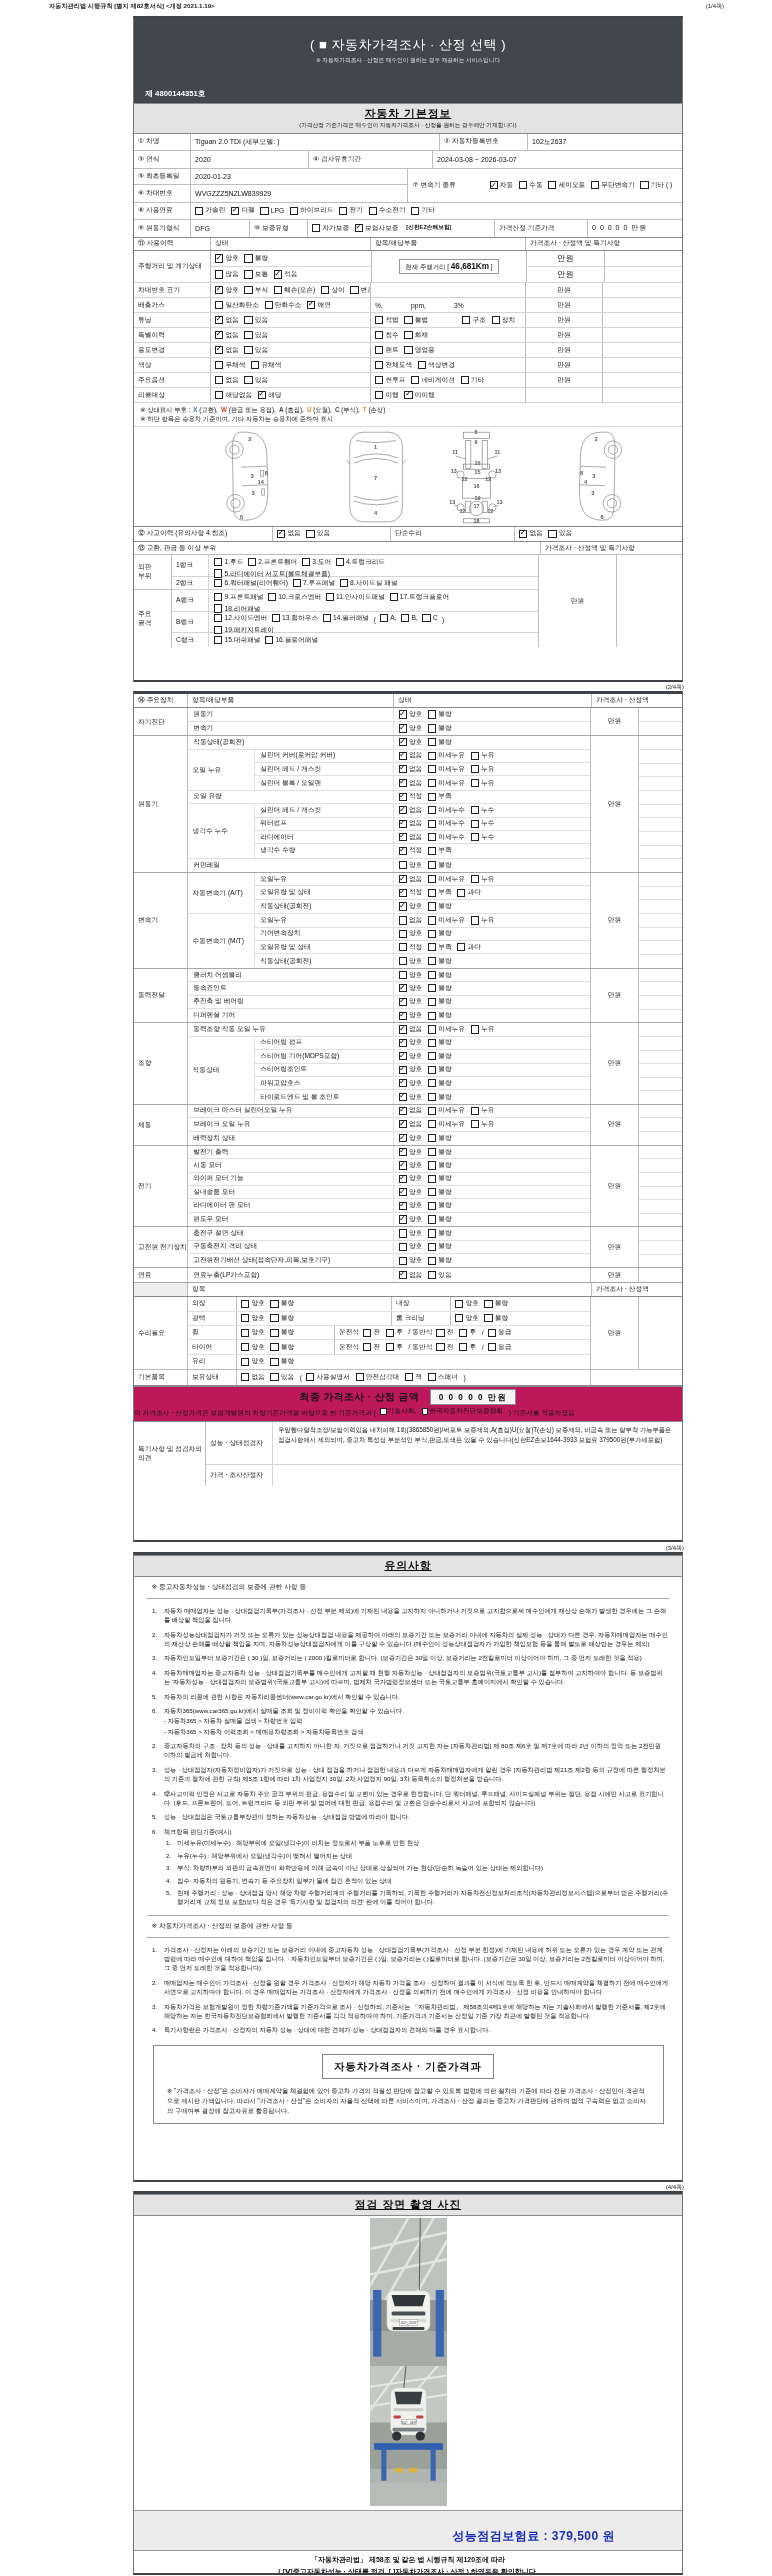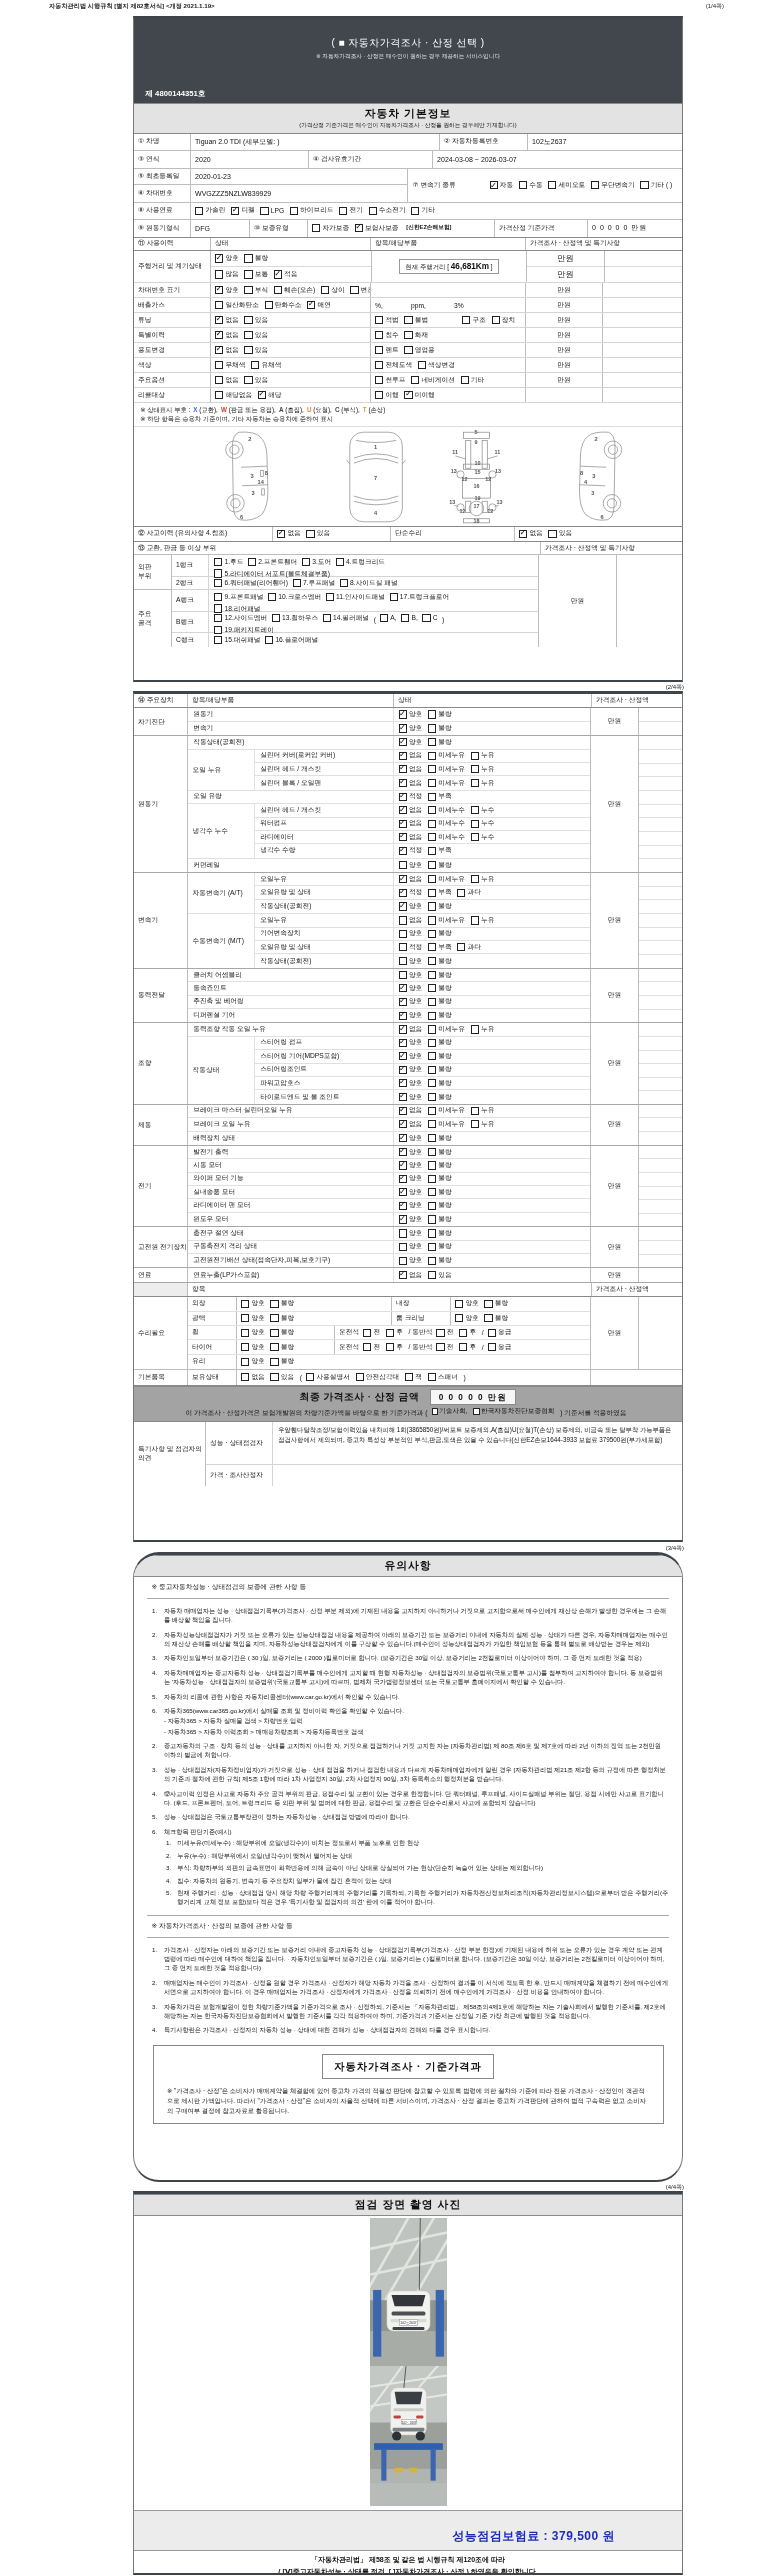--- a/index.html
+++ b/index.html
@@ -6,26 +6,26 @@
     font-family:"Liberation Sans","DejaVu Sans",sans-serif;color:#111;position:relative;}
   .abs{position:absolute;}
   .reg-note{top:2.1px;left:49px;font-size:6.2px;font-weight:bold;color:#222;}
   .marker{font-size:6px;color:#222;right:89px;}
   .marker.m1{right:49px;top:2.1px;}
   .page{position:absolute;left:133px;width:550px;background:#fff;box-sizing:border-box;
     border:0.5px solid #777;border-top:3.1px solid #3f444a;border-bottom:2.6px solid #3f444a;}
   
   .doc-header{background:#42474d;color:#fff;height:84px;box-sizing:border-box;position:relative;text-align:center;padding-top:13.4px;}
   .doc-header .t{font-size:16px;font-weight:bold;letter-spacing:1px;}
-  .doc-header .s{font-size:10px;margin-top:4.6px;letter-spacing:0.5px;}
+  .doc-header .s{font-size:13px;margin-top:4.6px;letter-spacing:0.5px;}
   .doc-header .n{font-size:5.7px;margin-top:2.6px;color:#e8e8e8;}
   .doc-no{position:absolute;left:11.3px;bottom:3.6px;font-size:7.7px;font-weight:bold;}
   
   .band{background:#e3e3e3;border-top:0.5px solid #8a8a8a;border-bottom:0.5px solid #8a8a8a;text-align:center;padding:3.1px 0 2.6px;}
-  .band .bt{font-size:10.8px;font-weight:bold;letter-spacing:1px;margin:0;}
+  .band .bt{font-size:10.8px;font-weight:bold;letter-spacing:1px;margin:0;text-decoration:underline;}
   .band .bs{font-size:5.7px;margin-top:1.5px;}
   
   .frow{display:flex;box-sizing:border-box;}
   .cell{display:flex;align-items:center;padding:0 4.1px;box-sizing:border-box;font-size:6.7px;overflow:hidden;white-space:nowrap;}
   .br{border-right:0.5px solid #bdbdbd;}
   .lab{font-size:6.7px;}
   .val{font-size:7px;}
   .cb{display:inline-block;width:6.2px;height:6.2px;border:1px solid #222;background:#fff;margin-right:2.1px;position:relative;flex:none;}
   .cb.on:after{content:"✓";position:absolute;left:-0.5px;top:-3.6px;font-size:8.2px;font-weight:bold;color:#111;}
   .opt{display:inline-flex;align-items:center;margin-right:5.7px;font-size:6.7px;white-space:nowrap;}
@@ -75,21 +75,21 @@
   .dsubrows{flex:1;display:flex;flex-direction:column;}
   .ditem{width:206px;display:flex;align-items:center;padding-left:5.2px;border-right:0.5px solid #e0e0e0;font-size:6.7px;box-sizing:border-box;}
   .ditem.insub{width:139px;}
   .dstate{flex:1;display:flex;align-items:center;padding-left:4.6px;}
   .dprice{width:47px;border-left:0.5px solid #bdbdbd;display:flex;align-items:center;justify-content:center;font-size:6.7px;}
   .dnotes{width:43px;border-left:0.5px solid #bdbdbd;display:flex;flex-direction:column;}
   .dnotes>div{flex:1;border-bottom:0.5px solid #e0e0e0;}
   .dnotes>div:last-child{border-bottom:none;}
   
   .erow{display:flex;height:14.4px;border-bottom:0.5px solid #e0e0e0;box-sizing:border-box;}
-  .final-band{background:#a3a3a3;border-top:0.5px solid #8a8a8a;border-bottom:0.5px solid #8a8a8a;text-align:center;padding:2.6px 0 3.1px;}
+  .final-band{background:#be185d;border-top:0.5px solid #8a8a8a;border-bottom:0.5px solid #8a8a8a;padding:2.6px 0 3.1px;}
   .final-line{display:flex;align-items:center;justify-content:center;gap:10.3px;}
   .final-line .fl{font-size:9.8px;font-weight:bold;letter-spacing:0.5px;}
   .final-line .fv{border:0.5px solid #8a8a8a;background:#f6f6f6;font-size:8.2px;font-weight:bold;padding:1.5px 8.2px;letter-spacing:1.5px;}
   .final-note{font-size:5.8px;margin-top:2.1px;}
   .final-note .cb{width:4.6px;height:4.6px;border-width:0.8px;margin-right:1px;vertical-align:-0.5px;}
   .op-left{width:72px;display:flex;align-items:center;padding-left:4.1px;border-right:0.5px solid #bdbdbd;font-size:6.7px;box-sizing:border-box;white-space:normal;line-height:1.3;}
   .op-sub{width:67px;display:flex;align-items:center;padding-left:4.1px;border-right:0.5px solid #d4d4d4;font-size:6.7px;box-sizing:border-box;white-space:normal;line-height:1.3;}
   .op-txt{flex:1;padding:3.1px 5.2px;font-size:6.3px;line-height:1.5;white-space:normal;display:block;}
   
   .nwrap{padding:0 13.4px;}
@@ -1705,21 +1705,21 @@
         <div class="op-txt">우앞휀다탈착조정/보험이력있음 내차피해 1회(3865850원)/써포트 보증제외,A(흠집)U(요철)T(손상) 보증제외, 비금속 또는 탈부착 가능부품은 점검사항에서 제외되며, 중고차 특성상 부분적인 부식,판금,도색은 있을 수 있습니다(신한EZ손보1644-3933 보험료 379500원(부가세포함)</div>
       </div>
       <div style="display:flex;height:20.6px;">
         <div class="op-sub">가격 · 조사산정자</div>
         <div class="op-txt"></div>
       </div>
     </div>
   </div>
 </div>
 
-<div class="page" style="top:1552px;height:630px;overflow:hidden;border-radius:26px;">
+<div class="page" style="top:1552px;height:630px;overflow:hidden;">
   <div class="band">
     <div class="bt">유의사항</div>
   </div>
   <div class="nwrap">
     <div class="nhead">※ 중고자동차성능 · 상태점검의 보증에 관한 사항 등</div>
     <div class="nitems" id="notice-items1">
         <div class="nitem"><span class="num">1.</span><span>자동차 매매업자는 성능 · 상태점검기록부(가격조사 · 산정 부분 제외)에 기재된 내용을 고지하지 아니하거나 거짓으로 고지함으로써 매수인에게 재산상 손해가 발생한 경우에는 그 손해를 배상할 책임을 집니다.</span></div>
         <div class="nitem"><span class="num">2.</span><span>자동차성능상태점검자가 거짓 또는 오류가 있는 성능상태점검 내용을 제공하여 아래의 보증기간 또는 보증거리 이내에 자동차의 실제 성능 · 상태가 다른 경우, 자동차매매업자는 매수인의 재산상 손해를 배상할 책임을 지며, 자동차성능상태점검자에게 이를 구상할 수 있습니다.(매수인이 성능상태점검자가 가입한 책임보험 등을 통해 별도로 배상받는 경우는 제외)</span></div>
         <div class="nitem"><span class="num">3.</span><span>자동차인도일부터 보증기간은 ( 30 )일, 보증거리는 ( 2000 )킬로미터로 합니다. (보증기간은 30일 이상, 보증거리는 2천킬로미터 이상이어야 하며, 그 중 먼저 도래한 것을 적용)</span></div>
         <div class="nitem"><span class="num">4.</span><span>자동차매매업자는 중고자동차 성능 · 상태점검기록부를 매수인에게 고지할 때 현행 자동차성능 · 상태점검자의 보증범위(국토교통부 고시)를 첨부하여 고지하여야 합니다. 동 보증범위는 '자동차성능 · 상태점검자의 보증범위'(국토교통부 고시)에 따르며, 법제처 국가법령정보센터 또는 국토교통부 홈페이지에서 확인할 수 있습니다.</span></div>

